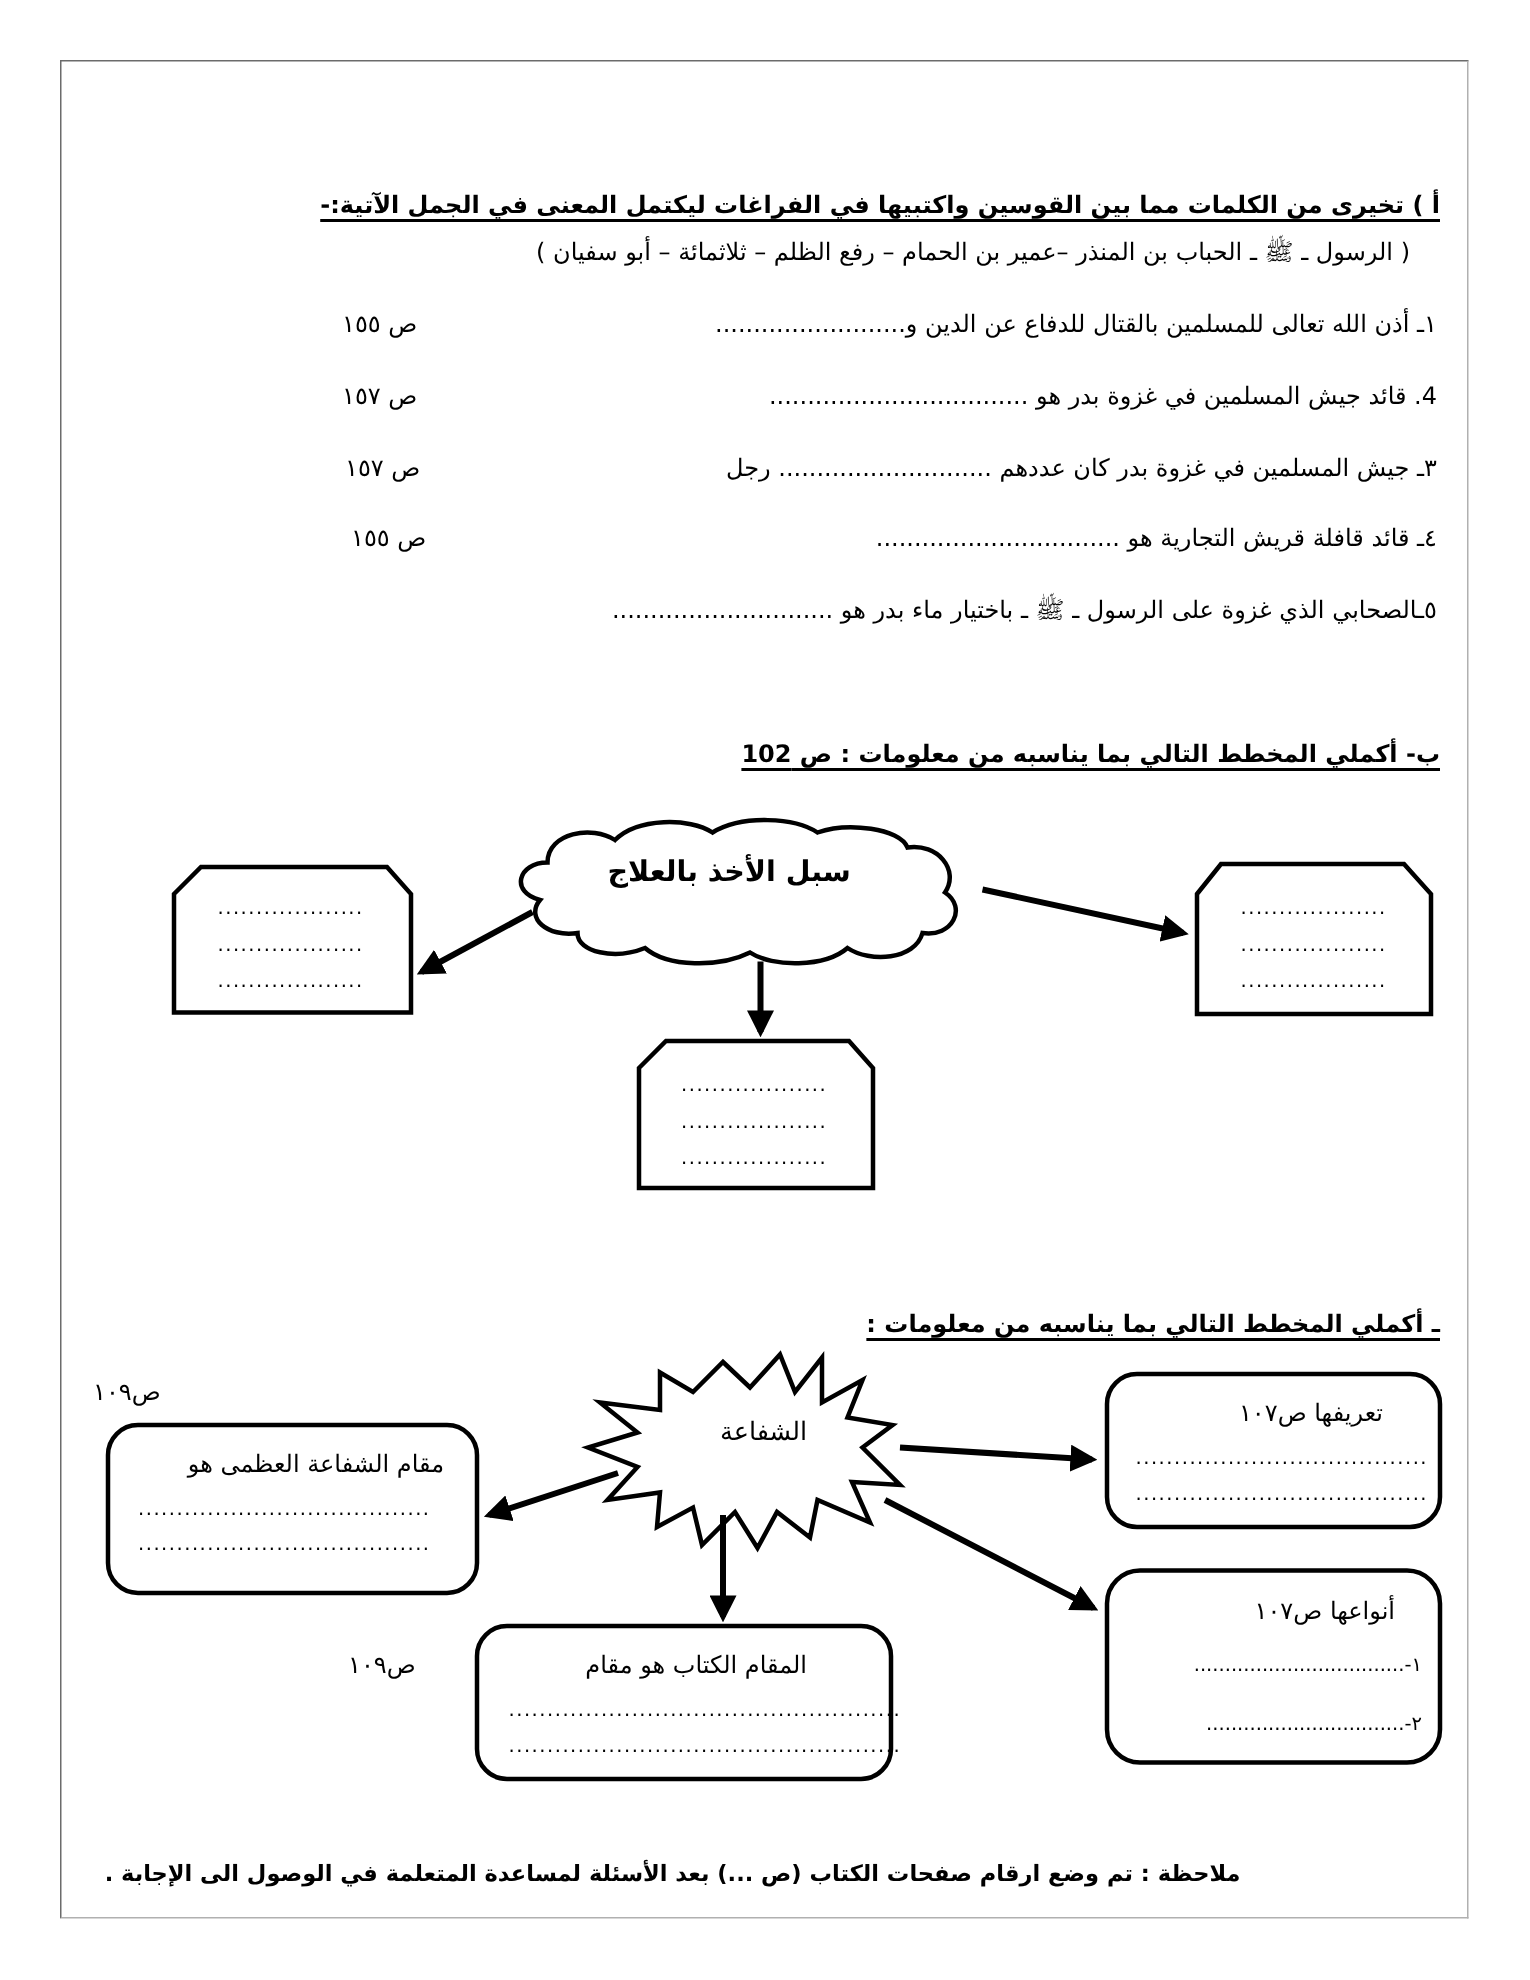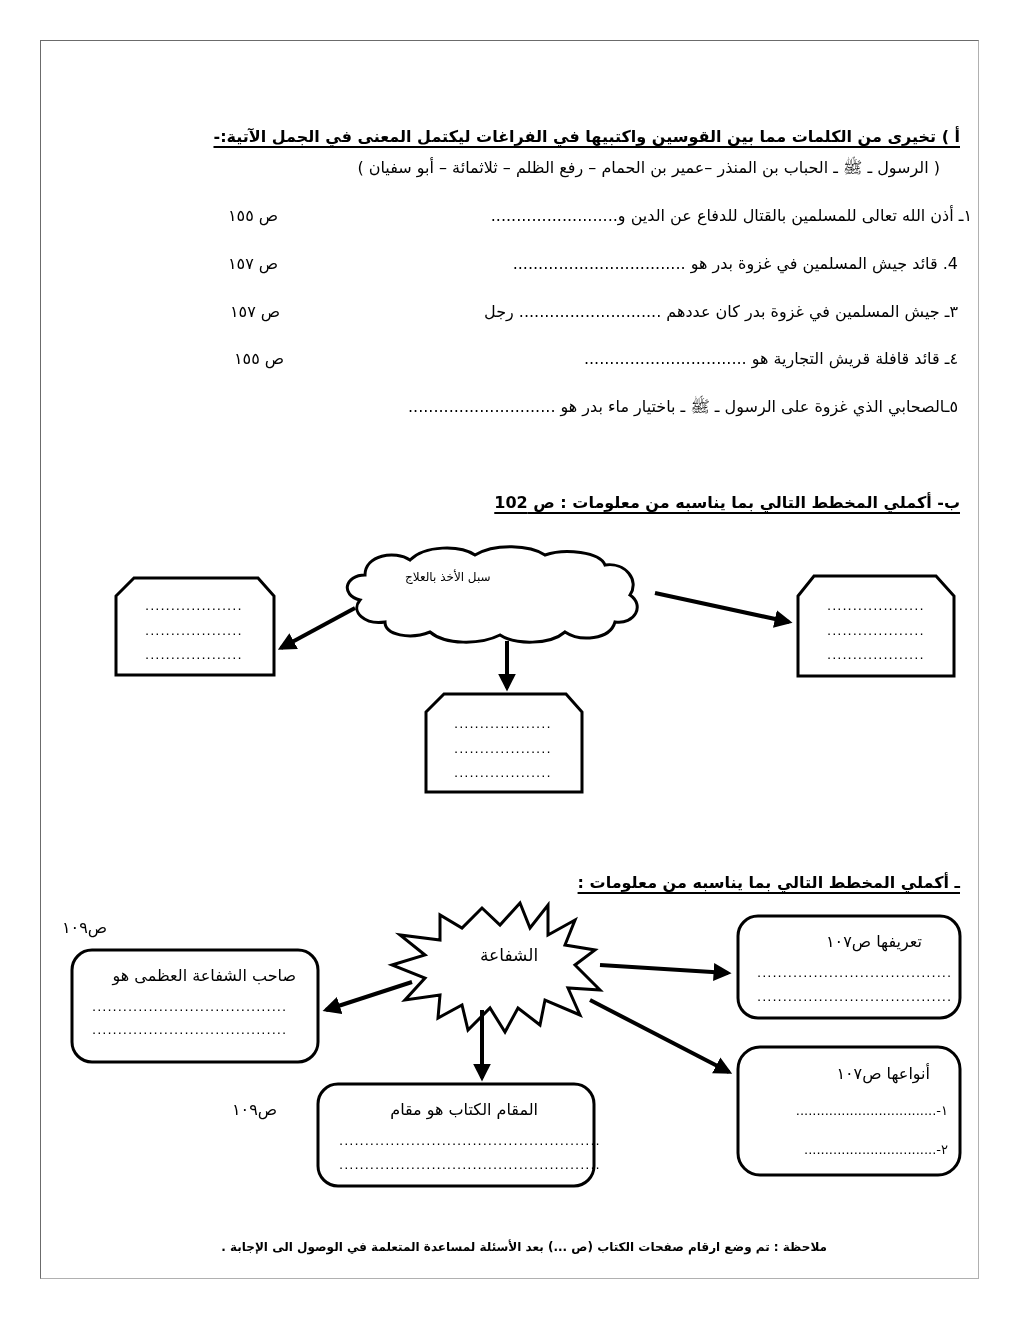--- a/index.html
+++ b/index.html
@@ -9,31 +9,31 @@
              border: 1px solid #6b6b6b; border-right-color: #b0b0b0; border-bottom-color: #b0b0b0; box-sizing: border-box; }
     .rtl { direction: rtl; unicode-bidi: embed; position: absolute; white-space: nowrap; }
     .heading { font-weight: bold; text-decoration: underline; text-underline-offset: 4px;
                text-decoration-thickness: 2px; font-size: 16px; }
     .line { font-size: 16px; }
     .pg { position: absolute; font-size: 16px; direction: rtl; white-space: nowrap; text-align: right; }
     svg.diagram { position: absolute; left: 0; top: 0; width: 1020px; height: 1320px; pointer-events: none; }
     svg.diagram * { pointer-events: auto; }
     .box-text { font-size: 16px; direction: rtl; position: absolute; white-space: nowrap; }
     .dots { position: absolute; font-size: 13px; letter-spacing: 1px; white-space: nowrap; direction: ltr; line-height: 1; }
-    .note { font-weight: bold; font-size: 12px; }
+    .note { font-weight: bold; font-size: 15px; }
   </style>
 </head>
 <body>
 
 <div class="frame"></div>
 
 <div class="rtl heading" style="right:60px; top:110px;margin-top:17px;">أ ) تخيرى من الكلمات مما بين القوسين واكتبيها في الفراغات ليكتمل المعنى في الجمل الآتية:-</div>
 <div class="rtl line" style="right:80px; top:158px;">( الرسول ـ ﷺ ـ الحباب بن المنذر –عمير بن الحمام – رفع الظلم – ثلاثمائة – أبو سفيان )</div>
 
-<div class="rtl line" style="right:48px; top:206px;">١ـ أذن الله تعالى للمسلمين بالقتال للدفاع عن الدين و.........................</div>
+<div class="rtl line" style="right:62px; top:206px;">١ـ أذن الله تعالى للمسلمين بالقتال للدفاع عن الدين و.........................</div>
 <div class="pg" style="left:228px; top:206px;">ص ١٥٥</div>
 
 <div class="rtl line" style="right:62px; top:254px;">4. قائد جيش المسلمين في غزوة بدر هو ..................................</div>
 <div class="pg" style="left:228px; top:254px;">ص ١٥٧</div>
 
 <div class="rtl line" style="right:62px; top:302px;">٣ـ  جيش المسلمين في غزوة بدر كان عددهم    ............................ رجل</div>
 <div class="pg" style="left:230px; top:302px;">ص ١٥٧</div>
 
 <div class="rtl line" style="right:62px; top:349px;">٤ـ  قائد  قافلة قريش التجارية هو ................................</div>
 <div class="pg" style="left:234px; top:349px;">ص ١٥٥</div>
@@ -65,41 +65,41 @@
   <rect x="738" y="916" width="222" height="102" rx="20" fill="#fff" stroke="#000" stroke-width="3"></rect>
   <rect x="738" y="1047" width="222" height="128" rx="22" fill="#fff" stroke="#000" stroke-width="3"></rect>
   <rect x="318" y="1084" width="276" height="102" rx="20" fill="#fff" stroke="#000" stroke-width="3"></rect>
 
   <line x1="412" y1="982" x2="326" y2="1010" stroke="#000" stroke-width="4" marker-end="url(#ah)"></line>
   <line x1="600" y1="965" x2="728" y2="973" stroke="#000" stroke-width="4" marker-end="url(#ah)"></line>
   <line x1="590" y1="1000" x2="729" y2="1072" stroke="#000" stroke-width="4" marker-end="url(#ah)"></line>
   <line x1="482" y1="1010" x2="482" y2="1078" stroke="#000" stroke-width="4" marker-end="url(#ah)"></line>
 </svg>
 
-<div class="box-text" style="left:405px; top:570px; font-size:12px;">سبل الأخذ بالعلاج</div>
+<div class="box-text" style="left:405px; top:570px; font-size:19px;font-weight:bold;">سبل الأخذ بالعلاج</div>
 
 <div class="dots" style="left:145px; top:599px;">...................</div>
 <div class="dots" style="left:145px; top:624px;">...................</div>
 <div class="dots" style="left:145px; top:648px;">...................</div>
 
 <div class="dots" style="left:827px; top:599px;">...................</div>
 <div class="dots" style="left:827px; top:624px;">...................</div>
 <div class="dots" style="left:827px; top:648px;">...................</div>
 
 <div class="dots" style="left:454px; top:717px;">...................</div>
 <div class="dots" style="left:454px; top:742px;">...................</div>
 <div class="dots" style="left:454px; top:766px;">...................</div>
 
 <div class="rtl heading" style="right:60px; top:873px;">ـ أكملي المخطط التالي بما يناسبه من معلومات  :</div>
 
 <div class="box-text" style="left:480px; top:945px; font-size:17px;">الشفاعة</div>
 <div class="pg" style="left:62px; top:918px;">ص١٠٩</div>
 <div class="pg" style="left:232px; top:1100px;">ص١٠٩</div>
 
-<div class="box-text" style="right:724px; top:966px;">صاحب الشفاعة العظمى هو</div>
+<div class="box-text" style="right:724px; top:966px;">مقام الشفاعة العظمى هو</div>
 <div class="dots" style="left:92px; top:1000px;">......................................</div>
 <div class="dots" style="left:92px; top:1023px;">......................................</div>
 
 <div class="box-text" style="right:98px; top:932px;">تعريفها    ص١٠٧</div>
 <div class="dots" style="left:757px; top:966px;">......................................</div>
 <div class="dots" style="left:757px; top:990px;">......................................</div>
 
 <div class="box-text" style="right:90px; top:1064px;">أنواعها        ص١٠٧</div>
 <div class="box-text" style="right:72px; top:1103px; font-size:13px;">١-..................................</div>
 <div class="box-text" style="right:72px; top:1142px; font-size:13px;">٢-................................</div>

